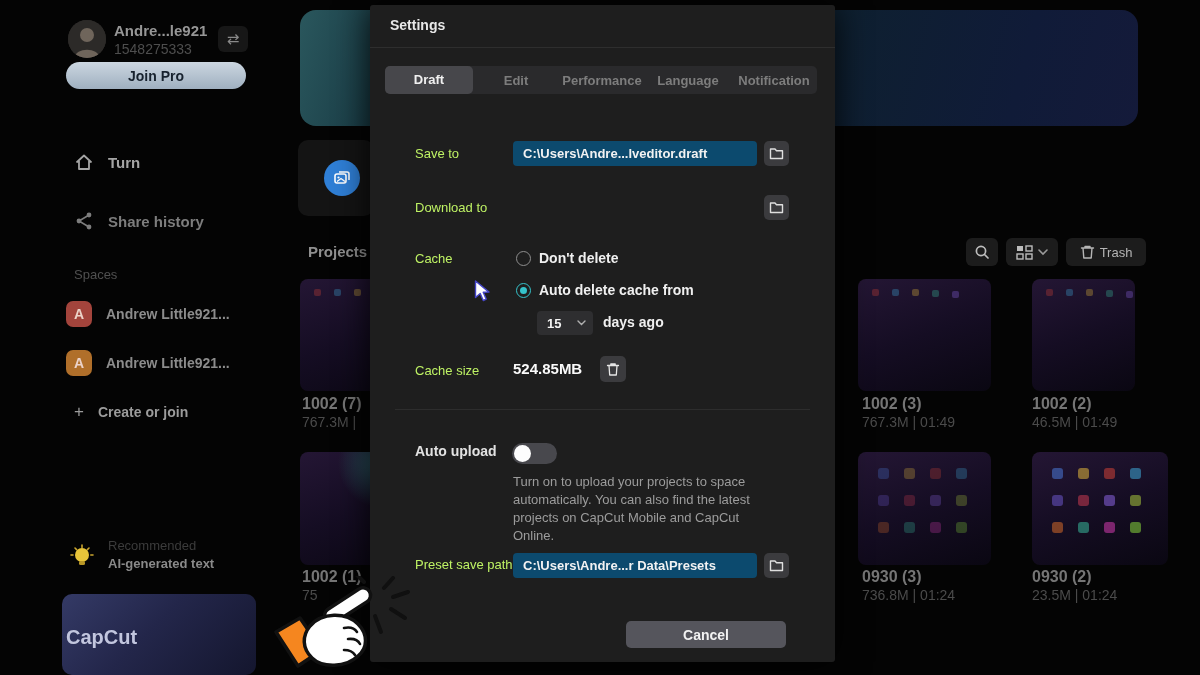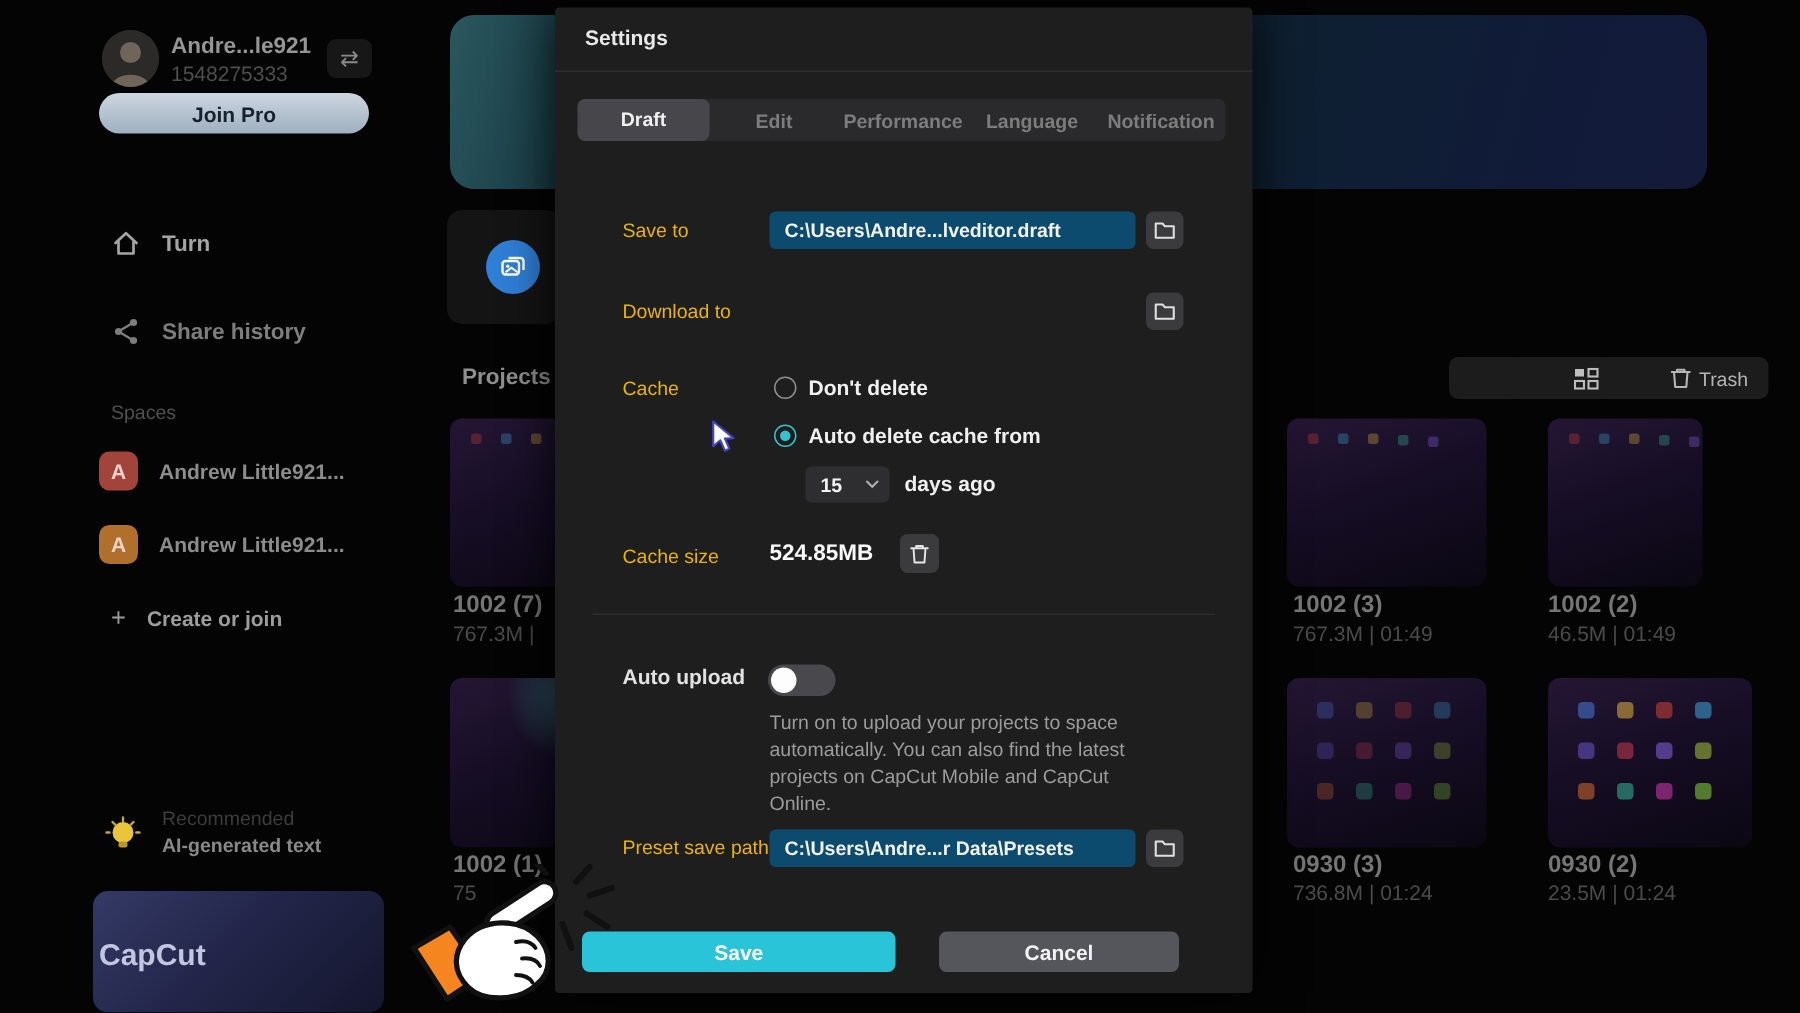--- a/index.html
+++ b/index.html
@@ -44,21 +44,21 @@
   .brand-name{left:66px;top:626px;font-size:20px;font-weight:bold;color:#c2c6de;}
   .brand-tagline{left:78px;top:674px;font-size:16px;color:#6f7494;font-weight:bold;}
 
   
   .banner{left:300px;top:10px;width:838px;height:116px;border-radius:16px;
     background:linear-gradient(105deg,#2a575d 0%,#173842 13%,#0c1522 40%,#0e2030 62%,#101b38 85%,#141a3a 100%);}
   .media-card{left:298px;top:140px;width:76px;height:76px;border-radius:10px;background:#141414;}
   .media-circle{left:26px;top:20px;width:36px;height:36px;border-radius:50%;background:#2f7fd6;
     display:flex;align-items:center;justify-content:center;}
   .projects-title{left:308px;top:243px;font-size:15px;font-weight:bold;color:#8f8f8f;}
-  .hdr-btn{top:238px;height:28px;border-radius:6px;background:#1c1c1c;display:flex;align-items:center;justify-content:center;gap:5px;padding-left:33px;}
+  .hdr-btn{top:238px;height:28px;border-radius:6px;background:#1c1c1c;display:flex;align-items:center;justify-content:center;gap:5px;}
   .search-btn{left:966px;width:32px;}
   .view-btn{left:1006px;width:52px;}
   .trash-btn{left:1066px;width:80px;}
   .trash-label{font-size:13px;color:#b5b5b5;}
 
   .thumb{width:133px;height:112px;border-radius:8px;
     background:linear-gradient(160deg,#241634 0%,#150d23 50%,#0a0712 100%);}
   .t1{left:300px;top:279px;}
   .t2{left:858px;top:279px;}
   .t3{left:1032px;top:279px;width:103px;}
@@ -86,21 +86,21 @@
   
   .dlg{left:370px;top:5px;width:465px;height:657px;background:#1e1e1e;border-radius:3px;
     box-shadow:0 0 34px rgba(0,0,0,.85);z-index:10;}
   .dlg .abs{position:absolute;}
   .dlg-title{left:20px;top:12px;font-size:14px;font-weight:bold;color:#e8e8e8;}
   .dlg-divider{left:0;top:42px;width:465px;height:1px;background:#2e2e2e;}
   .tabbar{left:15px;top:61px;width:432px;height:28px;border-radius:5px;background:#2a2a2c;
     display:flex;align-items:center;}
   .tab{font-size:13px;font-weight:bold;color:#7d7d7d;text-align:center;flex:1;}
   .tab-active{flex:none;width:88px;height:28px;line-height:28px;border-radius:5px;background:#47474b;color:#f0f0f0;}
-  .row-label{font-size:13px;color:#eab308;}
+  .row-label{font-size:13px;color:#bef264;}
   .field-box{height:25px;width:244px;border-radius:4px;background:#0c4a6e;overflow:hidden;}
   .field-text{font-size:13px;font-weight:bold;color:#f2f2f2;line-height:25px;padding-left:10px;white-space:nowrap;}
   .sq-btn{width:25px;height:25px;border-radius:5px;background:#3b3b3e;display:flex;align-items:center;justify-content:center;}
   .lbl-saveto{left:45px;top:141px;}
   .box-saveto{left:143px;top:136px;}
   .btn-folder1{left:394px;top:136px;}
   .lbl-download{left:45px;top:195px;}
   .box-download{left:143px;top:190px;}
   .btn-folder2{left:394px;top:190px;}
   .lbl-cache{left:45px;top:246px;}
@@ -328,21 +328,20 @@
   <div class="row-label abs lbl-preset">Preset save path</div>
   <div class="field-box abs box-preset">
     <div class="field-text">C:\Users\Andre...r Data\Presets</div>
   </div>
   <div class="sq-btn abs btn-folder3">
     <svg width="15" height="13" viewBox="0 0 15 13">
       <path d="M1.5 2 H6 L7.5 3.8 H13.5 V11.5 H1.5 Z" fill="none" stroke="#dfdfdf" stroke-width="1.4" stroke-linejoin="round"></path>
     </svg>
   </div>
 
-  <div class="btn-save abs">Save</div>
   <div class="btn-cancel abs">Cancel</div>
 
   <div class="cursor-arrow abs">
     <svg width="17" height="23" viewBox="0 0 17 23">
       <path d="M1.5 1 L1.5 17.5 L6.2 13.5 L9.3 20.5 L12.2 19.1 L9.2 12.3 L15 12.1 Z" fill="#ffffff" stroke="#4646c8" stroke-width="1.4" stroke-linejoin="round"></path>
     </svg>
   </div>
 </div>
 
 <div class="abs hand-wrap">

